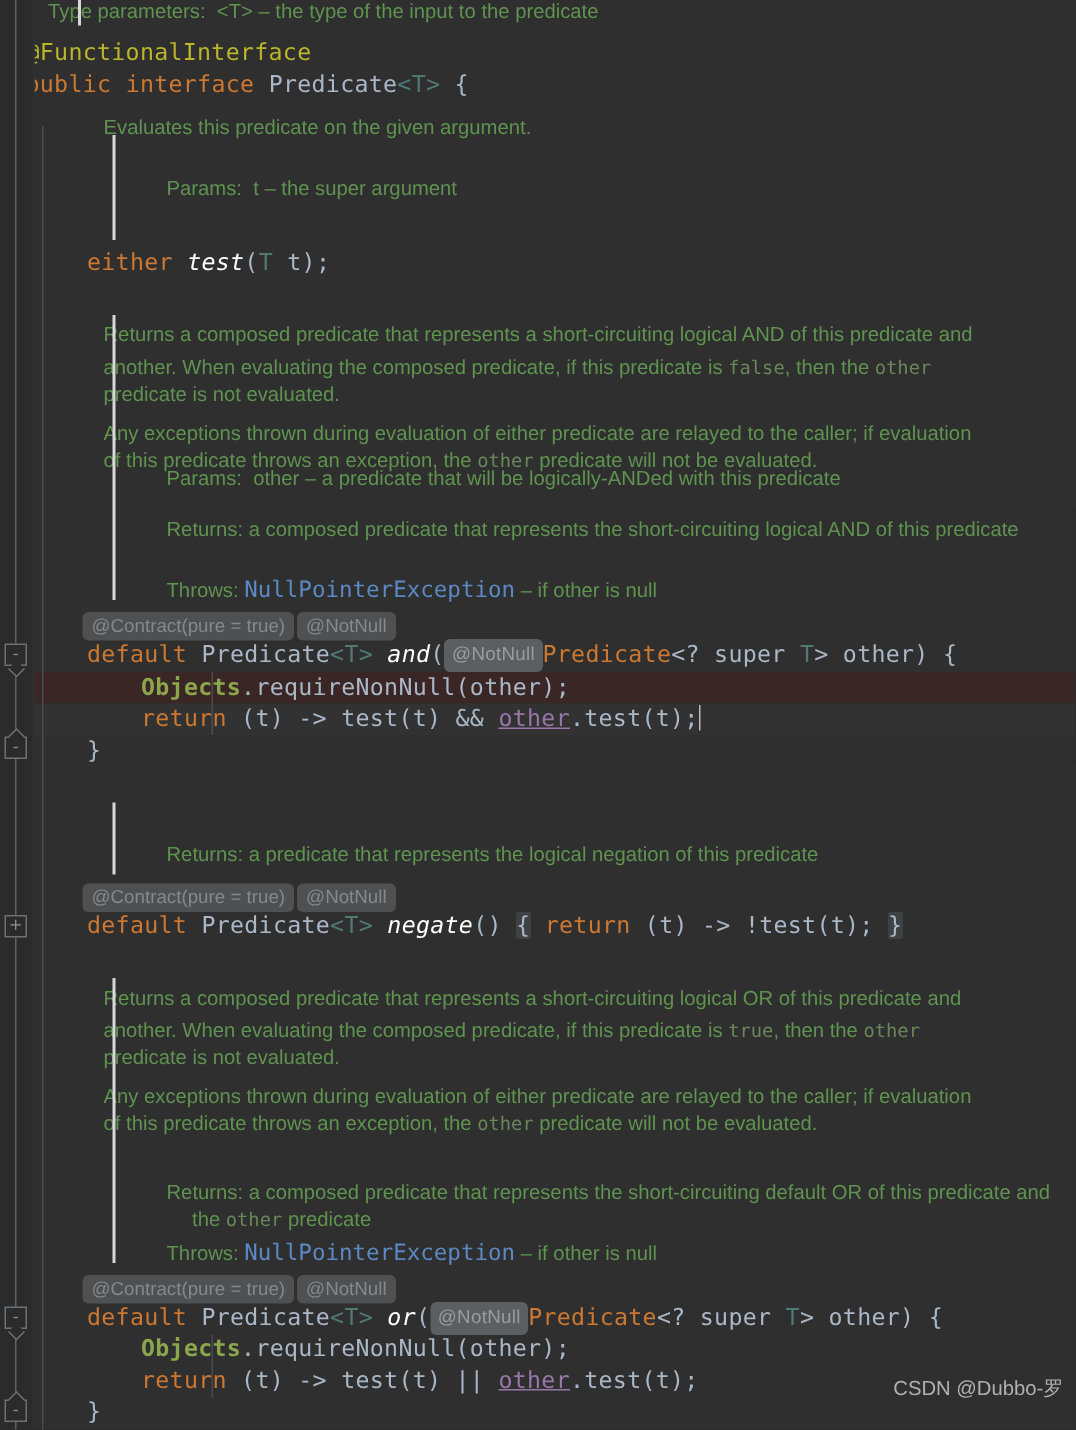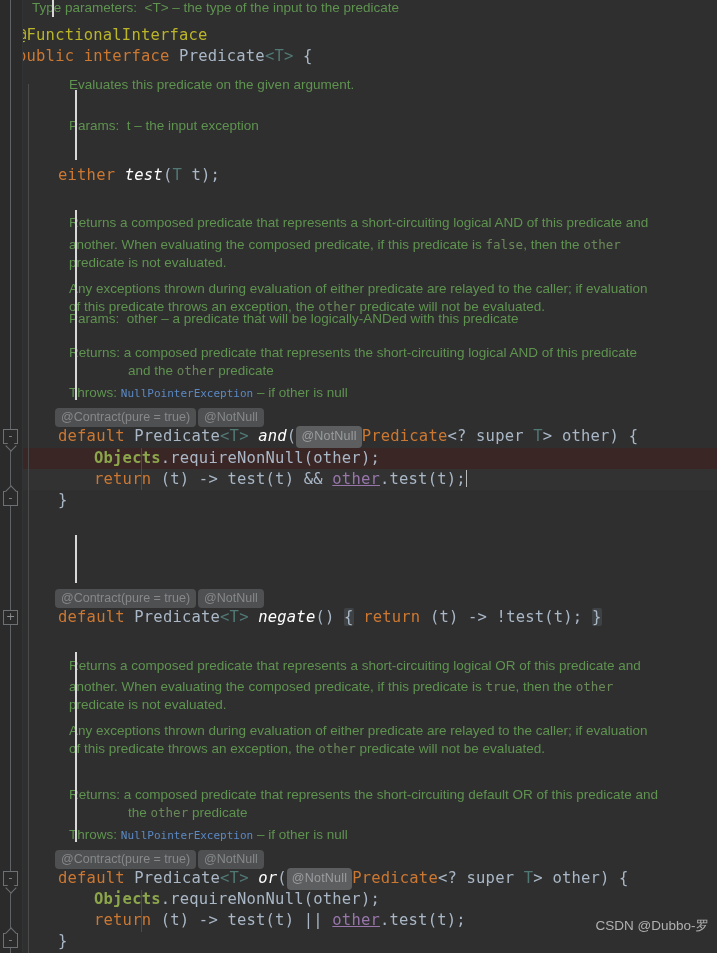--- a/index.html
+++ b/index.html
@@ -141,24 +141,25 @@
     line-height: 22px;
     color: #5f9350;
   }
   .doc-row .mono {
     font-family: "DejaVu Sans Mono", monospace;
     font-size: 12.5px;
     color: #6a8759;
   }
   .doc-row .tag {
     color: #5f9350;
+    margin-left: 42px;
   }
   .doc-row .npe {
     font-family: "DejaVu Sans Mono", monospace;
-    font-size: 11px;
+    font-size: 15px;
     color: #5b89c4;
   }
 
   
   .badge-row {
     position: absolute;
     white-space: nowrap;
     font-family: "Liberation Sans", sans-serif;
     font-size: 12.5px;
     line-height: 16px;
@@ -240,46 +241,46 @@
 
     <div class="doc-bar" style="top:-3px; height:20px; left:29px;"></div>
     <div class="doc-row" style="left:9px; top:-3px;">Type parameters:  &lt;T&gt; – the type of the input to the predicate</div>
 
     <div class="line" style="top:25px; left:-6px;"><span class="an">@FunctionalInterface</span></div>
 
     <div class="line" style="top:46px; left:-6px;"><span class="kw">public</span> <span class="kw">interface</span> <span class="cls">Predicate</span><span class="gen">&lt;T&gt;</span> <span class="pun">{</span></div>
 
     <div class="doc-bar" style="top:90px; height:70px;"></div>
     <div class="doc-row" style="left:46px; top:74px;">Evaluates this predicate on the given argument.</div>
-    <div class="doc-row" style="left:46px; top:115px;"><span class="tag">Params:</span>  <span>t – the input exception</span></div>
+    <div class="doc-row" style="left:46px; top:115px;"><span class="tag">Params:</span>  <span>t – the super argument</span></div>
 
     <div class="line" style="top:165px; left:35px;"><span class="kw">either</span> <span class="mth">test</span><span class="pun">(</span><span class="gen">T</span> <span class="param">t</span><span class="pun">);</span></div>
 
     <div class="doc-bar" style="top:210px; height:190px;"></div>
     <div class="doc-row" style="left:46px; top:212px;">Returns a composed predicate that represents a short-circuiting logical AND of this predicate and</div>
     <div class="doc-row" style="left:46px; top:234px;"><span>another. When evaluating the composed predicate, if this predicate is </span><span class="mono">false</span><span>, then the </span><span class="mono">other</span></div>
     <div class="doc-row" style="left:46px; top:252px;">predicate is not evaluated.</div>
     <div class="doc-row" style="left:46px; top:278px;">Any exceptions thrown during evaluation of either predicate are relayed to the caller; if evaluation</div>
     <div class="doc-row" style="left:46px; top:296px;"><span>of this predicate throws an exception, the </span><span class="mono">other</span><span> predicate will not be evaluated.</span></div>
     <div class="doc-row" style="left:46px; top:308px;"><span class="tag">Params:</span>  <span>other – a predicate that will be logically-ANDed with this predicate</span></div>
     <div class="doc-row" style="left:46px; top:342px;"><span class="tag">Returns:</span> <span>a composed predicate that represents the short-circuiting logical AND of this predicate</span></div>
-    <div class="doc-row" style="left:105px; top:360px;"><span>and the </span><span class="mono">other</span><span> predicate</span></div>
     <div class="doc-row" style="left:46px; top:382px;"><span class="tag">Throws:</span> <span class="npe">NullPointerException</span><span> – if other is null</span></div>
 
     <div class="badge-row" style="left:32px; top:408px;"><span class="badge">@Contract(pure = true)</span><span class="badge">@NotNull</span></div>
 
     <div class="line" style="top:426px; left:35px;"><span class="kw">default</span> <span class="cls">Predicate</span><span class="gen">&lt;T&gt;</span> <span class="mth">and</span><span class="pun">(</span><span class="inlay">@NotNull</span><span class="cls" style="color:#cc7832;">Predicate</span><span class="pun">&lt;? super </span><span class="gen">T</span><span class="pun">&gt;</span> <span class="param">other</span><span class="pun">) {</span></div>
 
     <div class="line" style="top:448px; left:71px;"><span class="objc">Objects</span><span class="pun">.requireNonNull(other);</span></div>
 
     <div class="line" style="top:469px; left:71px;"><span class="kw">return</span><span class="pun"> (t) -&gt; test(t) &amp;&amp; </span><span class="underl">other</span><span class="pun">.test(t);</span><span class="caret"></span></div>
 
     <div class="line" style="top:490px; left:35px;"><span class="pun">}</span></div>
 
     <div class="doc-bar" style="top:535px; height:48px;"></div>
+    <div class="doc-row" style="left:46px; top:559px;"><span class="tag">Returns:</span><span> a predicate that represents the logical negation of this predicate</span></div>
 
     <div class="badge-row" style="left:32px; top:589px;"><span class="badge">@Contract(pure = true)</span><span class="badge">@NotNull</span></div>
 
     <div class="line" style="top:607px; left:35px;"><span class="kw">default</span> <span class="cls">Predicate</span><span class="gen">&lt;T&gt;</span> <span class="mth">negate</span><span class="pun">()</span> <span class="pun fold-ph">{</span> <span class="kw">return</span><span class="pun"> (t) -&gt; !test(t);</span> <span class="pun fold-ph">}</span></div>
 
     <div class="doc-bar" style="top:652px; height:190px;"></div>
     <div class="doc-row" style="left:46px; top:655px;">Returns a composed predicate that represents a short-circuiting logical OR of this predicate and</div>
     <div class="doc-row" style="left:46px; top:676px;"><span>another. When evaluating the composed predicate, if this predicate is </span><span class="mono">true</span><span>, then the </span><span class="mono">other</span></div>
     <div class="doc-row" style="left:46px; top:694px;">predicate is not evaluated.</div>
     <div class="doc-row" style="left:46px; top:720px;">Any exceptions thrown during evaluation of either predicate are relayed to the caller; if evaluation</div>

